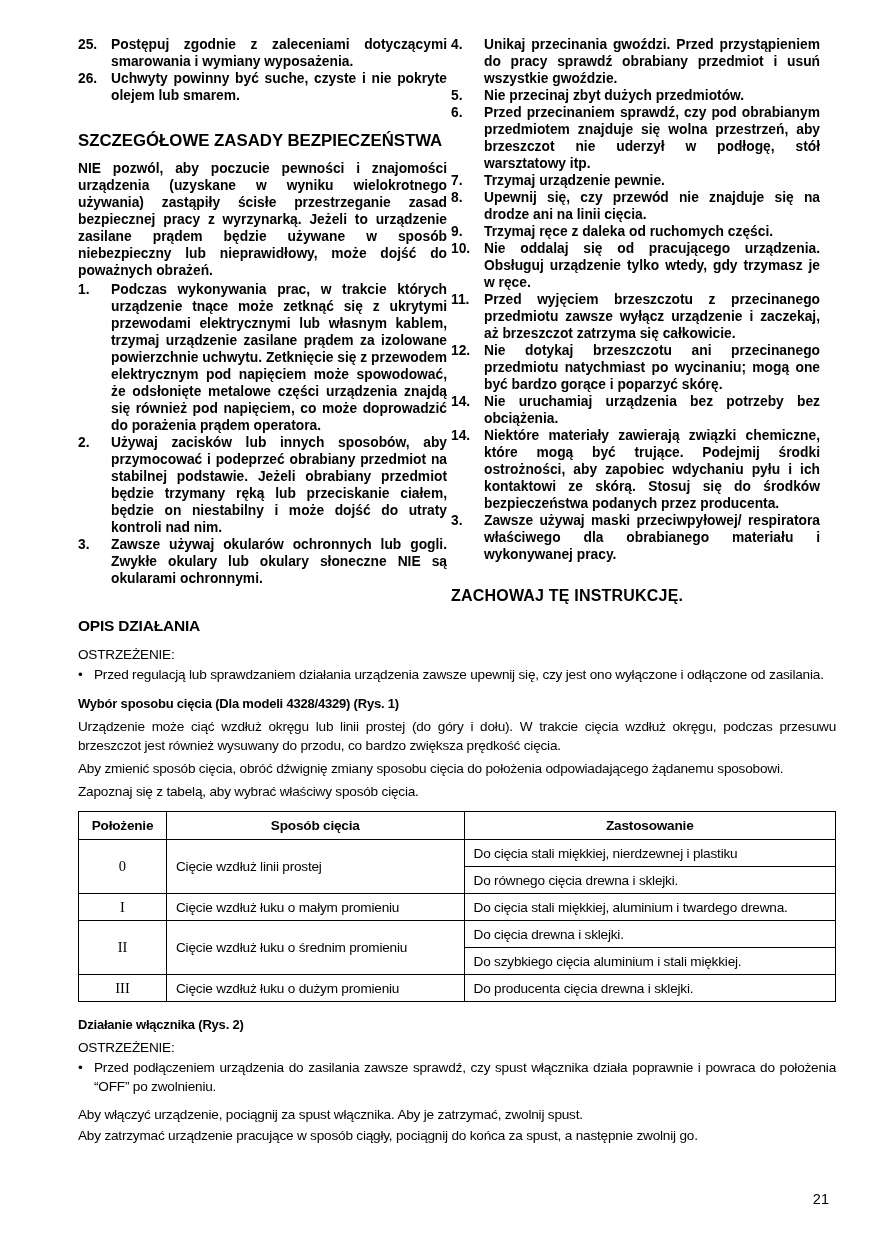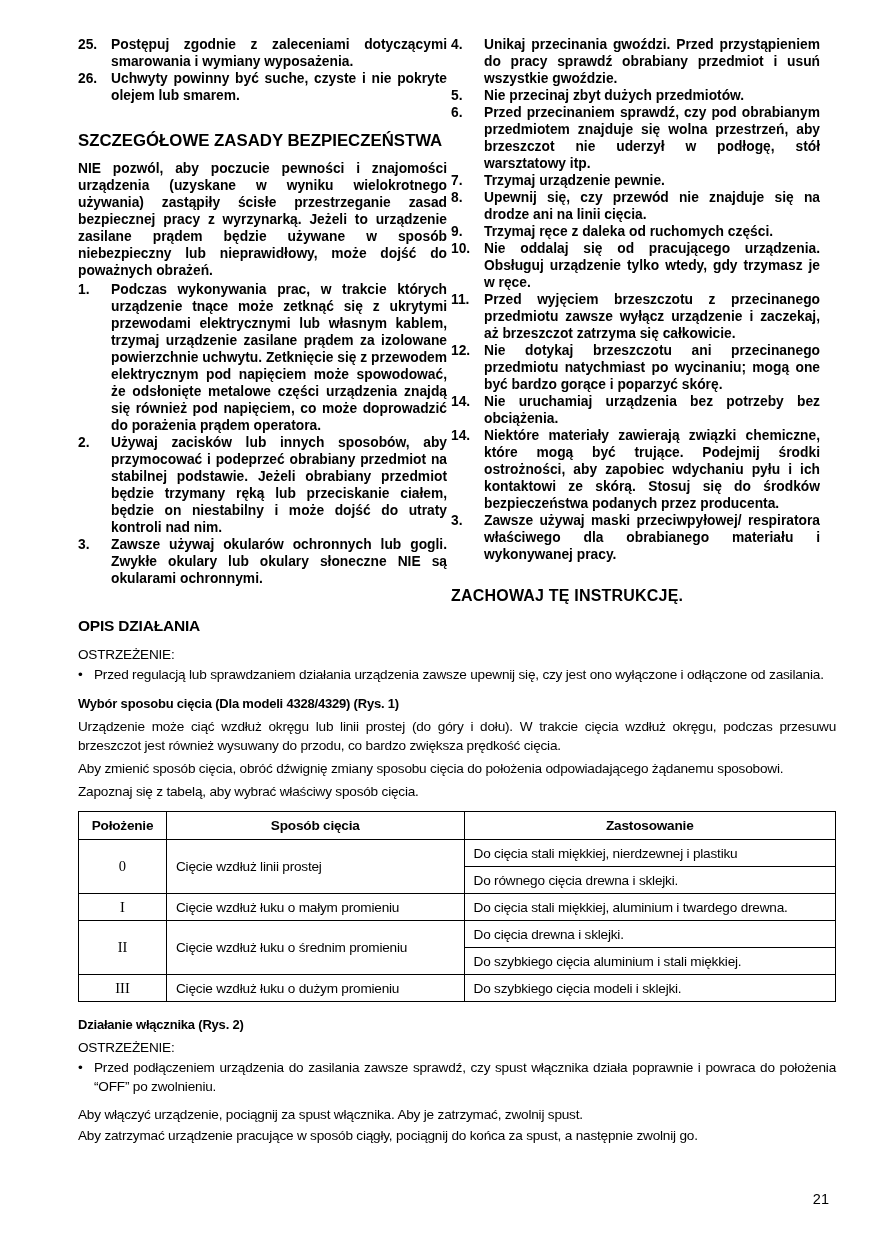--- a/index.html
+++ b/index.html
@@ -239,21 +239,21 @@
             <td class="pos-cell" rowspan="2">II</td>
             <td rowspan="2">Cięcie wzdłuż łuku o średnim promieniu</td>
             <td>Do cięcia drewna i sklejki.</td>
           </tr>
           <tr>
             <td>Do szybkiego cięcia aluminium i stali miękkiej.</td>
           </tr>
           <tr>
             <td class="pos-cell">III</td>
             <td>Cięcie wzdłuż łuku o dużym promieniu</td>
-            <td>Do szybkiego cięcia modeli i sklejki.</td>
+            <td>Do producenta cięcia drewna i sklejki.</td>
           </tr>
         </tbody>
       </table>
 
       <div class="switch-section">
         <div class="sub-heading">Działanie włącznika (Rys. 2)</div>
         <div class="warn-label">OSTRZEŻENIE:</div>
         <div class="warn-bullet">
           <span class="bullet-mark">•</span>
           <span class="bullet-text">Przed podłączeniem urządzenia do zasilania zawsze sprawdź, czy spust włącznika działa poprawnie i powraca do położenia “OFF” po zwolnieniu.</span>

